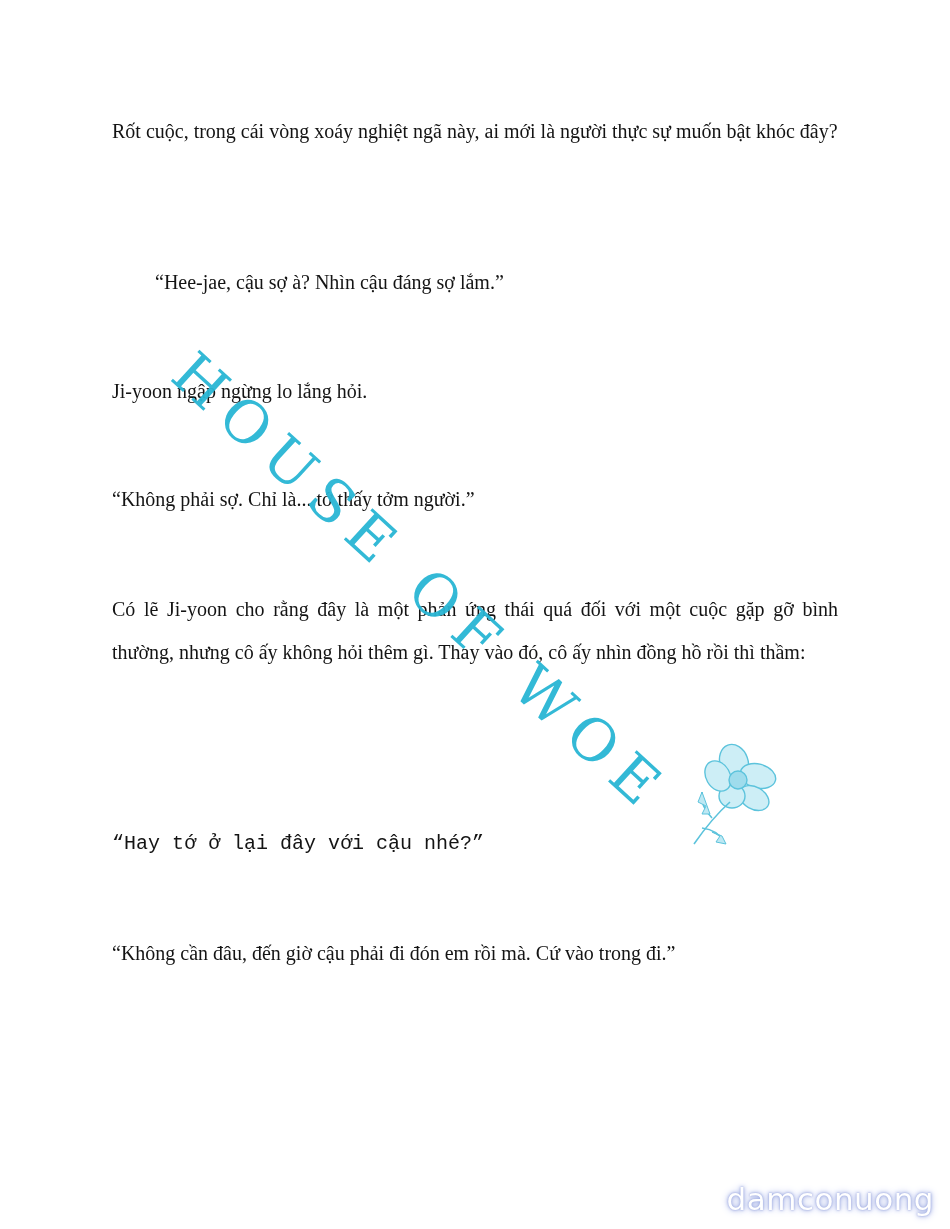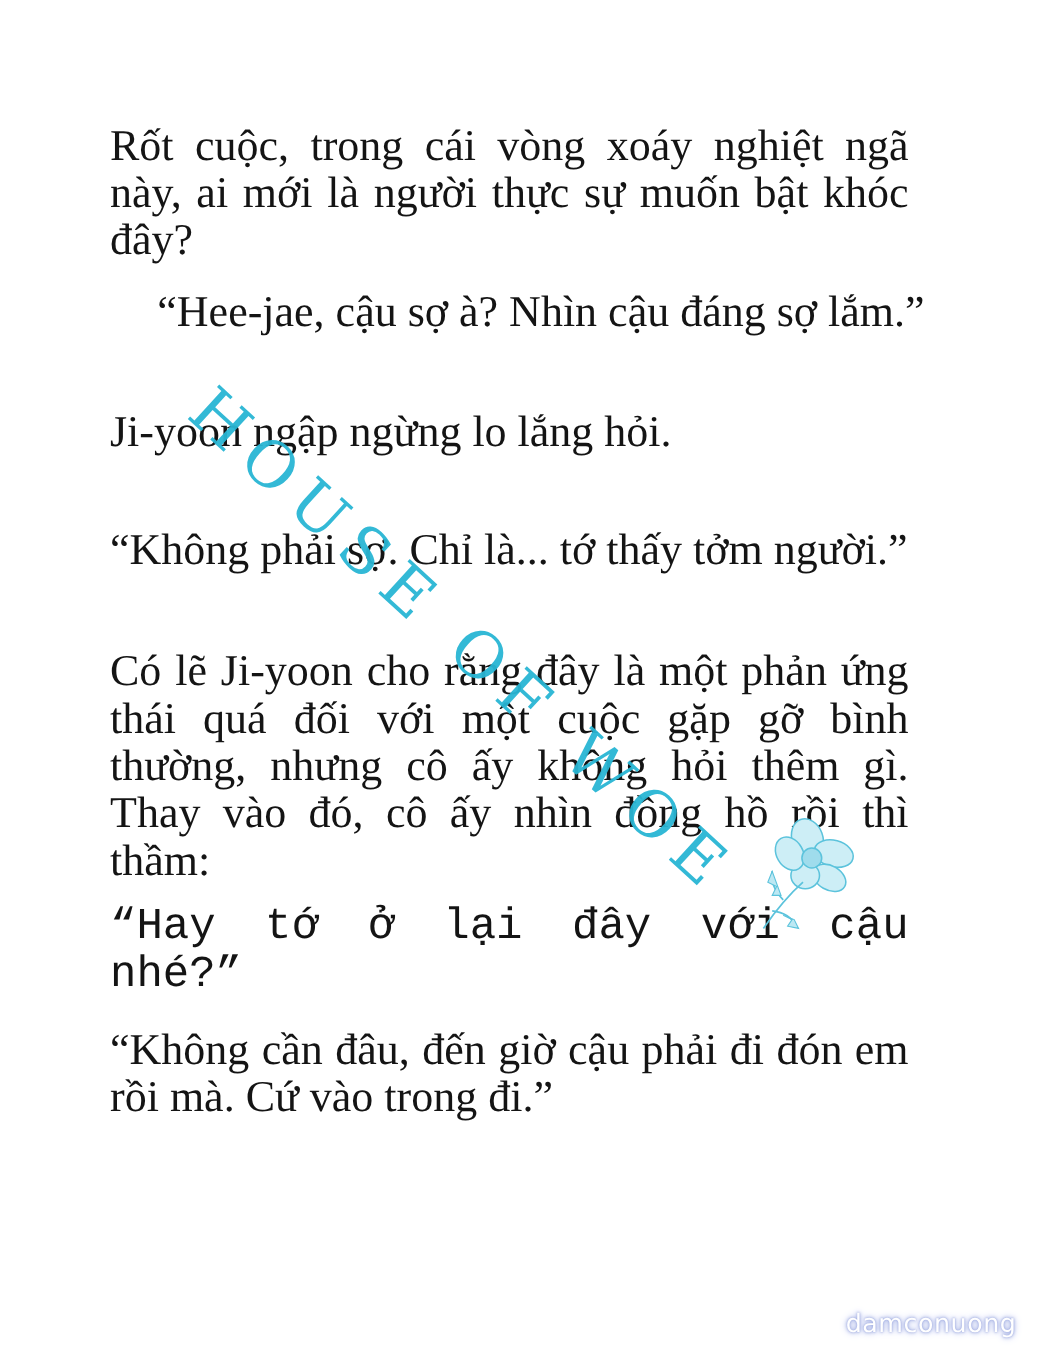--- a/index.html
+++ b/index.html
@@ -16,25 +16,25 @@
       color: #111111;
     }
     .page {
       position: absolute;
       left: 0; top: 0;
       width: 950px; height: 1229px;
       background: #ffffff;
     }
     .para {
       position: absolute;
-      left: 100px;
+      left: 112px;
       width: 726px;
       margin: 0;
       font-family: "Liberation Serif", "DejaVu Serif", serif;
-      font-size: 40px;
+      font-size: 20px;
       line-height: 43px;
       text-align: justify;
       text-align-last: left;
       letter-spacing: 0px;
       color: #141414;
       z-index: 2;
     }
     .watermark {
       position: absolute;
       left: 160px;
@@ -56,24 +56,24 @@
       position: absolute;
       left: 672px;
       top: 740px;
       width: 110px;
       height: 110px;
       z-index: 3;
       pointer-events: none;
     }
     .site-mark {
       position: absolute;
-      right: 26px;
+      right: 16px;
       bottom: 12px;
       font-family: "DejaVu Sans", "Liberation Sans", sans-serif;
-      font-size: 23px;
+      font-size: 31px;
       letter-spacing: 0.5px;
       color: #ffffff;
       text-shadow: 0 0 4px #9aa8e0, 0 0 8px #b7c2ee, 0 0 2px #8895d6;
       z-index: 4;
     }
   </style>
 </head>
 <body>
 
 <div class="page">

